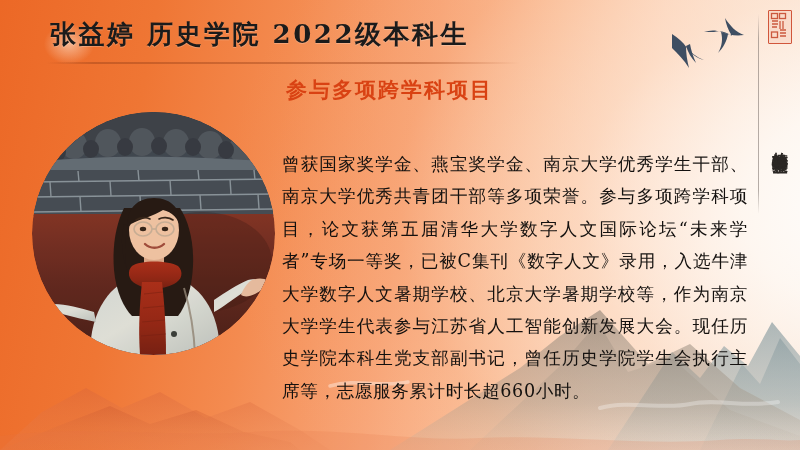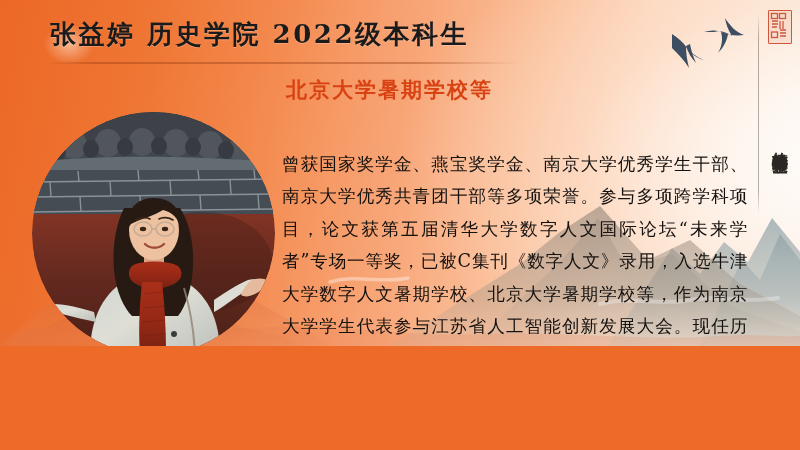--- a/index.html
+++ b/index.html
@@ -2,21 +2,21 @@
 <html><head>
 <meta charset="utf-8">
 <style>
   html,body{margin:0;padding:0;}
   body{
     width:800px;height:450px;overflow:hidden;
     font-family:"Liberation Serif","DejaVu Serif",serif;
     background:#ED6A28;
   }
   #poster{
-    position:relative;width:800px;height:346px;overflow:hidden;
+    position:relative;width:800px;height:450px;overflow:hidden;
     background:
       radial-gradient(120% 150% at 112% 46%, rgba(255,255,255,0.96) 0%, rgba(255,248,242,0.80) 16%, rgba(253,220,196,0.52) 33%, rgba(248,168,116,0.18) 52%, rgba(237,106,40,0.00) 70%),
       linear-gradient(100deg, #EC6826 0%, #EF7634 18%, #F48B50 34%, #F8A679 50%, #FBC5A3 64%, #FDDECA 76%, #FCEDE2 86%, #FAF4EE 94%, #F7F3F0 100%);
   }
 
   
   .mountains{position:absolute;left:0;bottom:0;width:800px;height:190px;pointer-events:none;}
 
   
   .swallows{position:absolute;left:660px;top:8px;width:90px;height:78px;pointer-events:none;}
@@ -258,21 +258,21 @@
         </g>
 
         <circle cx="142" cy="222" r="3" fill="#2E3B3A"></circle>
         <path d="M152,176 C158,196 162,218 163,243" stroke="#8A8478" stroke-width="2" fill="none" opacity="0.8"></path>
 
         <rect x="0" y="0" width="243" height="243" fill="#FF7A33" opacity="0.06"></rect>
       </g>
     </svg>
   </div>
 
-  <div class="award-line">北京大学暑期学校等</div>
+  <div class="award-line">参与多项跨学科项目</div>
 
   <div class="bio">
     <p>曾获国家奖学金、燕宝奖学金、南京大学优秀学生干部、南京大学优秀共青团干部等多项荣誉。参与多项跨学科项目，论文获第五届清华大学数字人文国际论坛“未来学者”专场一等奖，已被C集刊《数字人文》录用，入选牛津大学数字人文暑期学校、北京大学暑期学校等，作为南京大学学生代表参与江苏省人工智能创新发展大会。现任历史学院本科生党支部副书记，曾任历史学院学生会执行主席等，志愿服务累计时长超660小时。</p>
   </div>
 
   <div class="vrule"></div>
   <div class="seal">
     <svg width="19" height="29" viewBox="0 0 19 29" xmlns="http://www.w3.org/2000/svg" aria-hidden="true">
       <g stroke="#C84E33" stroke-width="1.3" fill="none" opacity="0.92">
         <rect x="2.5" y="2.5" width="6" height="5"></rect>

